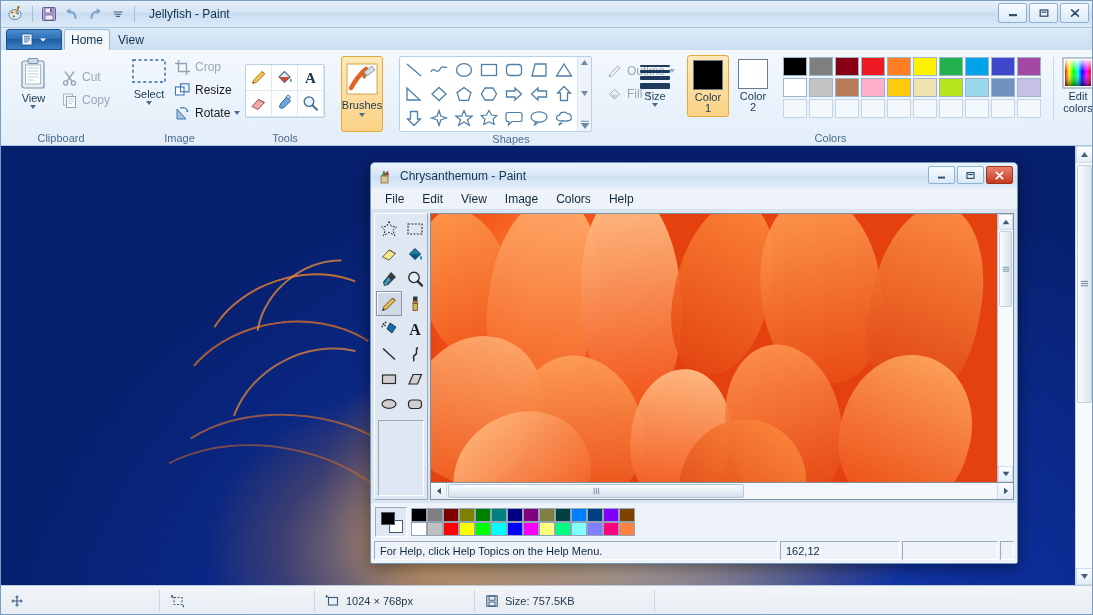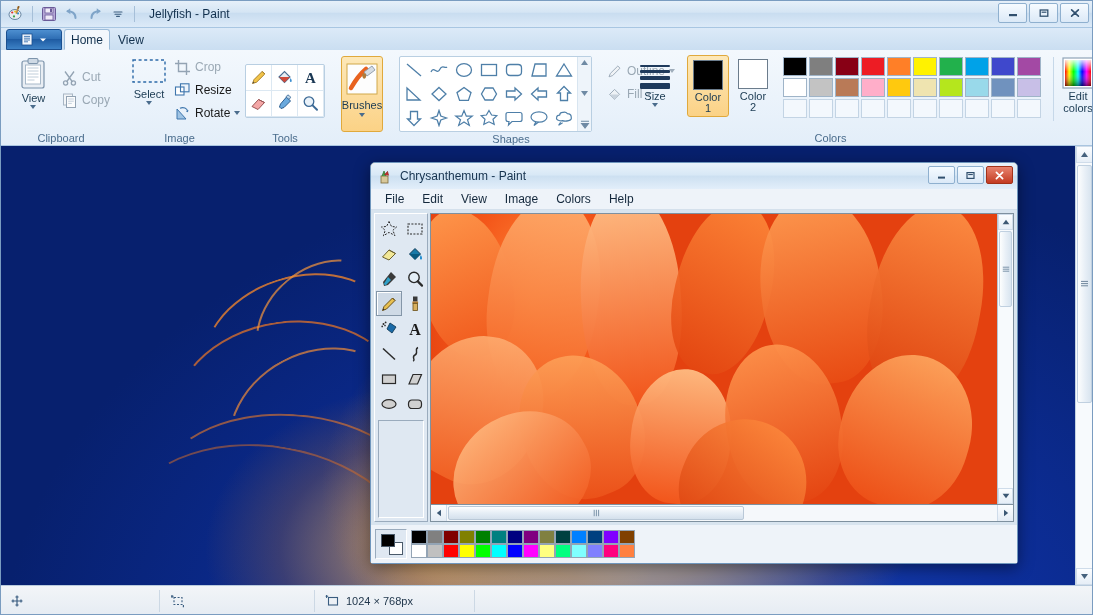--- a/index.html
+++ b/index.html
@@ -703,20 +703,28 @@
         <path d="M12.8 12.6 H14 M13.4 11 V13.2" stroke="#3a5d80" stroke-width="1.1"></path>
       </svg>
     </div>
     <div class="st-cell" style="width:160px">
       <svg width="15" height="14" viewBox="0 0 15 14">
         <rect x="3.5" y="3.5" width="9" height="7.5" fill="none" stroke="#3a5d80" stroke-width="1.1"></rect>
         <path d="M1.6 1 V4 M0.6 2.2 H3.2" stroke="#3a5d80" stroke-width="1.1"></path>
       </svg>
       <span>1024 × 768px</span>
     </div>
+    <div class="st-cell" style="width:180px">
+      <svg width="14" height="14" viewBox="0 0 14 14">
+        <rect x="1.8" y="1.8" width="10.4" height="10.4" fill="none" stroke="#3a5d80" stroke-width="1.1"></rect>
+        <rect x="4" y="2.2" width="6" height="4" fill="none" stroke="#3a5d80" stroke-width="1"></rect>
+        <rect x="4" y="8" width="6" height="4" fill="none" stroke="#3a5d80" stroke-width="1"></rect>
+      </svg>
+      <span>Size: 757.5KB</span>
+    </div>
     <div class="st-cell nb" style="flex:1"></div>
   </div>
 
   <div class="win-frame-edge"></div>
 </div>
 
 <div id="inner-window">
 
   <div id="inner-titlebar">
     <svg width="15" height="15" viewBox="0 0 15 15">
@@ -944,13 +952,23 @@
         <div class="csw" style="background: rgb(255, 0, 255);"></div>
         <div class="csw" style="background: rgb(255, 255, 128);"></div>
         <div class="csw" style="background: rgb(0, 255, 128);"></div>
         <div class="csw" style="background: rgb(128, 255, 255);"></div>
         <div class="csw" style="background: rgb(128, 128, 255);"></div>
         <div class="csw" style="background: rgb(255, 0, 128);"></div>
         <div class="csw" style="background: rgb(255, 128, 64);"></div>
       </div>
   </div>
 
+  <div id="inner-status">
+    <div class="ist" id="ist-help">For Help, click Help Topics on the Help Menu.</div>
+    <div class="ist" id="ist-coord">162,12</div>
+    <div class="ist" id="ist-extra"></div>
+    <div class="ist" id="ist-grip">
+      <svg width="10" height="10" viewBox="0 0 10 10">
+          <path d="M9 4 L4 9 M9 6.6 L6.6 9" stroke="#8c9cac" stroke-width="1.1"></path>
+        </svg>
+    </div>
+  </div>
 </div>
 
 </body></html>

